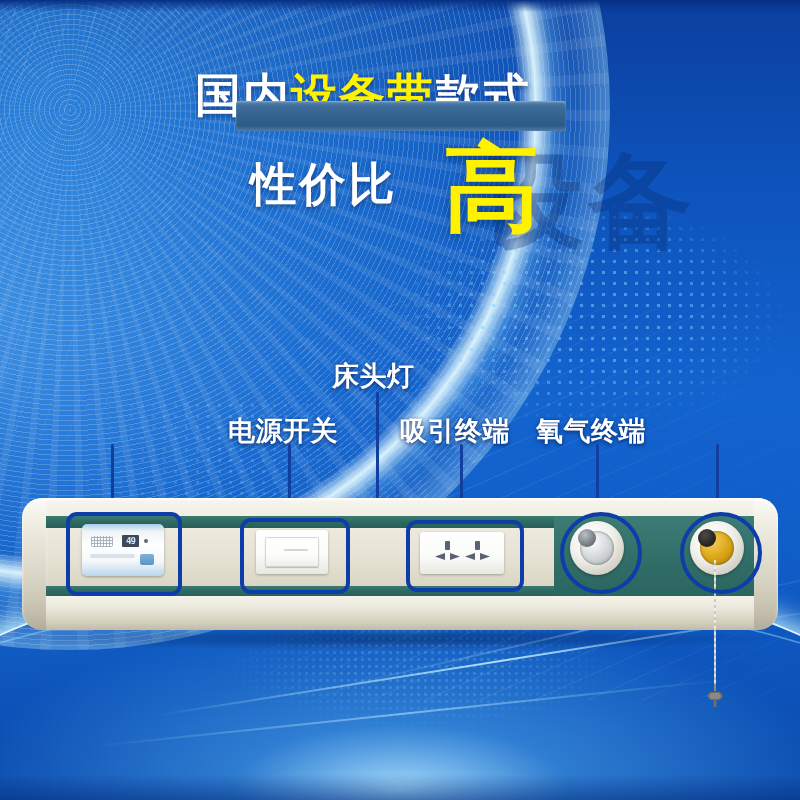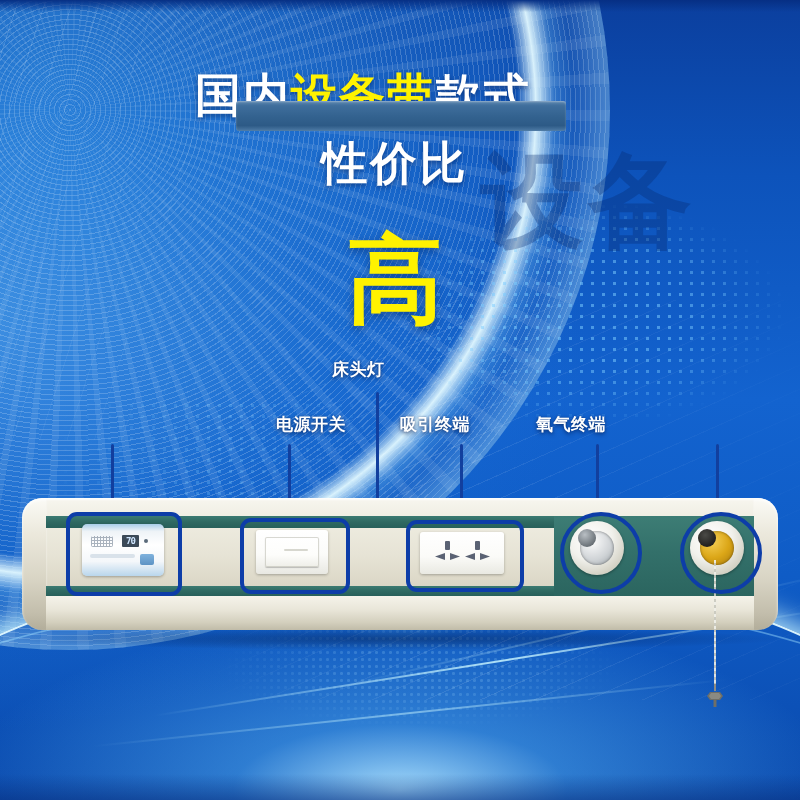--- a/index.html
+++ b/index.html
@@ -107,21 +107,21 @@
   #botband{left:0;bottom:0;width:800px;height:26px;background:linear-gradient(0deg,rgba(6,45,125,.55),rgba(8,60,150,0));}
 
   
   #headline{position:absolute;left:0;top:72px;width:744px;text-align:center;}
   .hl-line1{
     font-size:46px;font-weight:bold;letter-spacing:2px;line-height:1;
     padding-right:18px;
   }
   .hl-line2-wrap{
     margin-top:22px;display:flex;align-items:center;justify-content:center;
-    gap:46px;padding-left:46px;flex-direction:column;
+    gap:46px;padding-left:46px;
   }
   .hl-line2{
     font-size:46px;font-weight:bold;letter-spacing:3px;line-height:1;
     color:#ffffff;text-shadow:0 2px 5px rgba(2,26,80,.55);
   }
   .w{color:#ffffff;text-shadow:0 2px 5px rgba(2,26,80,.55);}
   .y{color:#fff200;text-shadow:0 2px 5px rgba(2,26,80,.5);}
   .hl-big{
     font-size:96px;font-weight:bold;line-height:.92;color:#fff200;
     text-shadow:0 3px 8px rgba(2,26,80,.45);position:relative;top:4px;
@@ -130,21 +130,21 @@
   #ghost{
     position:absolute;left:480px;top:140px;width:320px;height:130px;
     font-size:104px;font-weight:bold;color:rgba(6,40,110,.32);
     letter-spacing:4px;line-height:1.18;overflow:hidden;white-space:nowrap;
   }
 
   
   .label{
     position:absolute;font-weight:bold;color:#ffffff;white-space:nowrap;
     text-shadow:0 2px 4px rgba(2,26,80,.6),0 0 2px rgba(2,26,80,.5);
-    font-size:17px;letter-spacing:.5px;
+    font-size:27px;letter-spacing:.5px;
   }
   .leader{position:absolute;background:#123f9e;width:3px;border-radius:2px;}
 
   
   #panel-shadow{
     position:absolute;left:20px;top:628px;width:760px;height:22px;border-radius:50%;
     background:radial-gradient(ellipse at 50% 50%, rgba(2,24,70,.45), rgba(2,24,70,0) 72%);
   }
   #panel{
     position:absolute;left:22px;top:498px;width:756px;height:132px;
@@ -277,21 +277,21 @@
   <div id="ghost">设备</div>
 
   <div id="headline">
     <div class="hl-line1"><span class="w">国内</span><span class="y">设备带</span><span class="w">款式</span></div>
     <div class="hl-line2-wrap">
       <span class="hl-line2">性价比</span>
       <span class="hl-big">高</span>
     </div>
   </div>
 
-  <div class="label" style="left:228px;top:413px;margin-left:48px;">电源开关</div>
+  <div class="label" style="left:228px;top:413px;">电源开关</div>
   <div class="label" style="left:332px;top:358px;">床头灯</div>
   <div class="label" style="left:400px;top:413px;">吸引终端</div>
   <div class="label" style="left:536px;top:413px;text-align:center;">氧气终端</div>
 
   <div class="leader" style="left:111px;top:444px;height:76px;"></div>
   <div class="leader" style="left:288px;top:444px;height:84px;"></div>
   <div class="leader" style="left:376px;top:392px;height:226px;"></div>
   <div class="leader" style="left:460px;top:444px;height:84px;"></div>
   <div class="leader" style="left:596px;top:444px;height:80px;"></div>
   <div class="leader" style="left:716px;top:444px;height:80px;"></div>
@@ -304,21 +304,21 @@
       <div class="stripe" id="stripe-top"></div>
       <div class="stripe" id="stripe-mid"></div>
       <div id="teal-field"></div>
     </div>
     <div id="rail"></div>
   </div>
   <div id="diffuser"></div>
 
   <div id="intercom">
     <div id="ic-grille"></div>
-    <div id="ic-display">70</div>
+    <div id="ic-display">49</div>
     <div id="ic-led"></div>
     <div id="ic-slot"></div>
     <div id="ic-btn"></div>
   </div>
 
   <div id="switch">
     <div id="switch-rocker">
       <div id="switch-line"></div>
     </div>
   </div>

